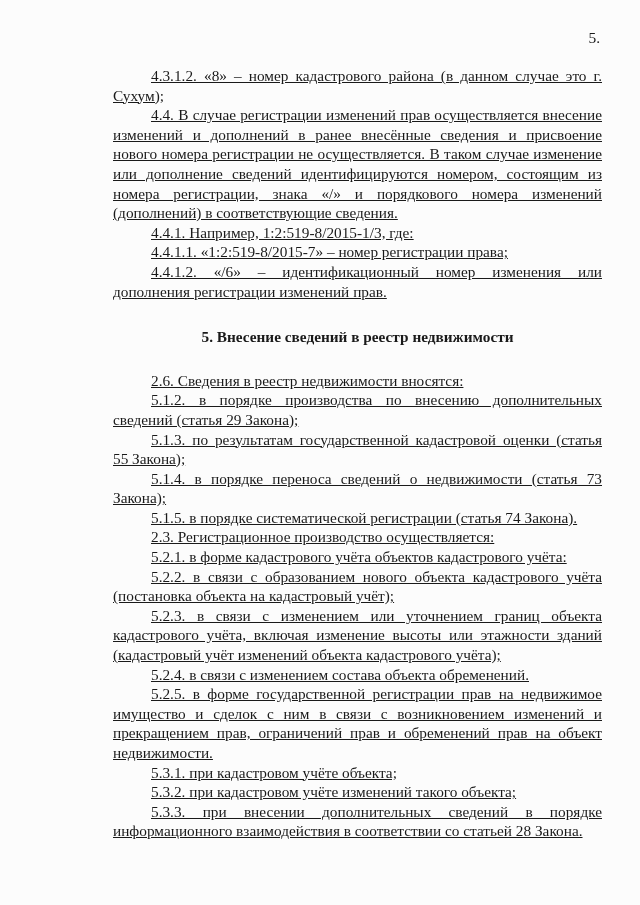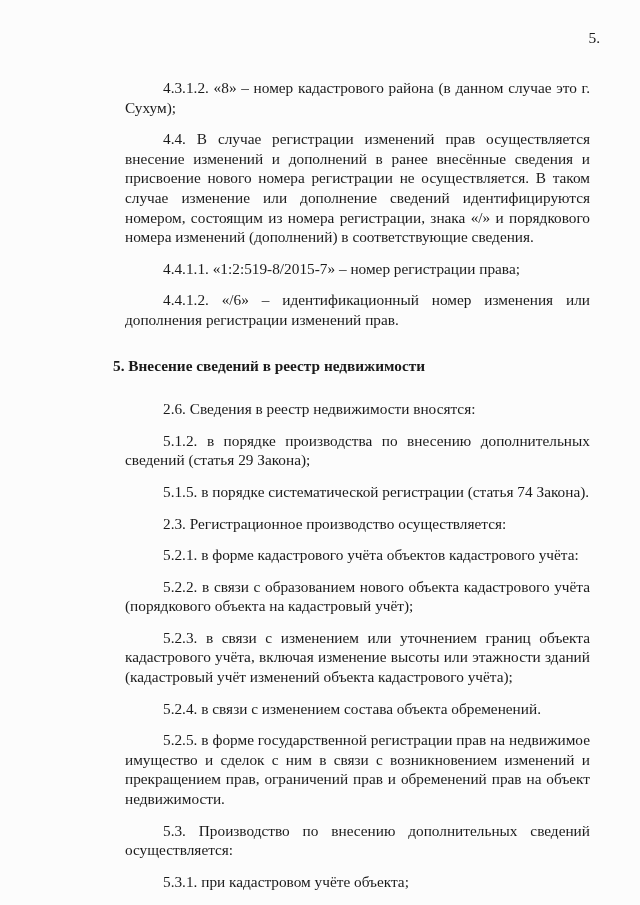--- a/index.html
+++ b/index.html
@@ -12,49 +12,53 @@
     }
     .page-num {
       position: absolute; right: 40px; top: 29px;
       font-size: 15.5px;
     }
     .content {
       position: absolute; left: 113px; top: 66px; width: 489px;
       font-size: 15.3px; line-height: 19.6px;
     }
     .p {
-      margin: 12px; text-indent: 38px; text-align: justify;
+      margin: 0; text-indent: 38px; text-align: justify;
       text-align-last: left;
+      text-decoration: underline;
     }
     .heading {
-      margin: 26px 0 24px 0; text-align: left; font-weight: bold; text-indent: 0;
+      margin: 26px 0 24px 0; text-align: center; font-weight: bold; text-indent: 0;
       font-size: 15.3px;
     }
   </style>
 </head>
 <body>
 
 <div class="page">
   <div class="page-num">5.</div>
 
   <div class="content">
     <p class="p">4.3.1.2. «8» – номер кадастрового района (в данном случае это г. Сухум);</p>
     <p class="p">4.4. В случае регистрации изменений прав осуществляется внесение изменений и дополнений в ранее внесённые сведения и присвоение нового номера регистрации не осуществляется. В таком случае изменение или дополнение сведений идентифицируются номером, состоящим из номера регистрации, знака «/» и порядкового номера изменений (дополнений) в соответствующие сведения.</p>
+    <p class="p">4.4.1. Например, 1:2:519-8/2015-1/3, где:</p>
     <p class="p">4.4.1.1. «1:2:519-8/2015-7» – номер регистрации права;</p>
     <p class="p">4.4.1.2. «/6» – идентификационный номер изменения или дополнения регистрации изменений прав.</p>
 
     <p class="heading">5. Внесение сведений в реестр недвижимости</p>
 
     <p class="p">2.6. Сведения в реестр недвижимости вносятся:</p>
     <p class="p">5.1.2. в порядке производства по внесению дополнительных сведений (статья 29 Закона);</p>
+    <p class="p">5.1.3. по результатам государственной кадастровой оценки (статья 55 Закона);</p>
+    <p class="p">5.1.4. в порядке переноса сведений о недвижимости (статья 73 Закона);</p>
     <p class="p">5.1.5. в порядке систематической регистрации (статья 74 Закона).</p>
     <p class="p">2.3. Регистрационное производство осуществляется:</p>
     <p class="p">5.2.1. в форме кадастрового учёта объектов кадастрового учёта:</p>
-    <p class="p">5.2.2. в связи с образованием нового объекта кадастрового учёта (порядкового объекта на кадастровый учёт);</p>
+    <p class="p">5.2.2. в связи с образованием нового объекта кадастрового учёта (постановка объекта на кадастровый учёт);</p>
     <p class="p">5.2.3. в связи с изменением или уточнением границ объекта кадастрового учёта, включая изменение высоты или этажности зданий (кадастровый учёт изменений объекта кадастрового учёта);</p>
     <p class="p">5.2.4. в связи с изменением состава объекта обременений.</p>
     <p class="p">5.2.5. в форме государственной регистрации прав на недвижимое имущество и сделок с ним в связи с возникновением изменений и прекращением прав, ограничений прав и обременений прав на объект недвижимости.</p>
-    <p class="p">5.3. Производство по внесению дополнительных сведений осуществляется:</p>
     <p class="p">5.3.1. при кадастровом учёте объекта;</p>
+    <p class="p">5.3.2. при кадастровом учёте изменений такого объекта;</p>
     <p class="p">5.3.3. при внесении дополнительных сведений в порядке информационного взаимодействия в соответствии со статьей 28 Закона.</p>
 
   </div>
 </div>
 
 </body></html>

